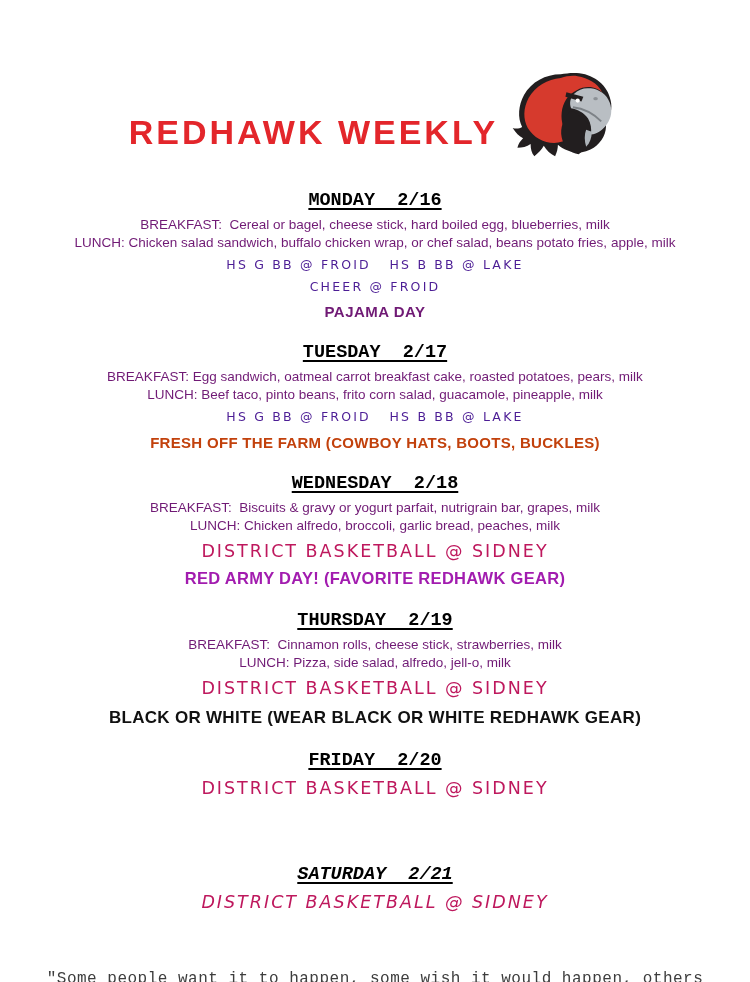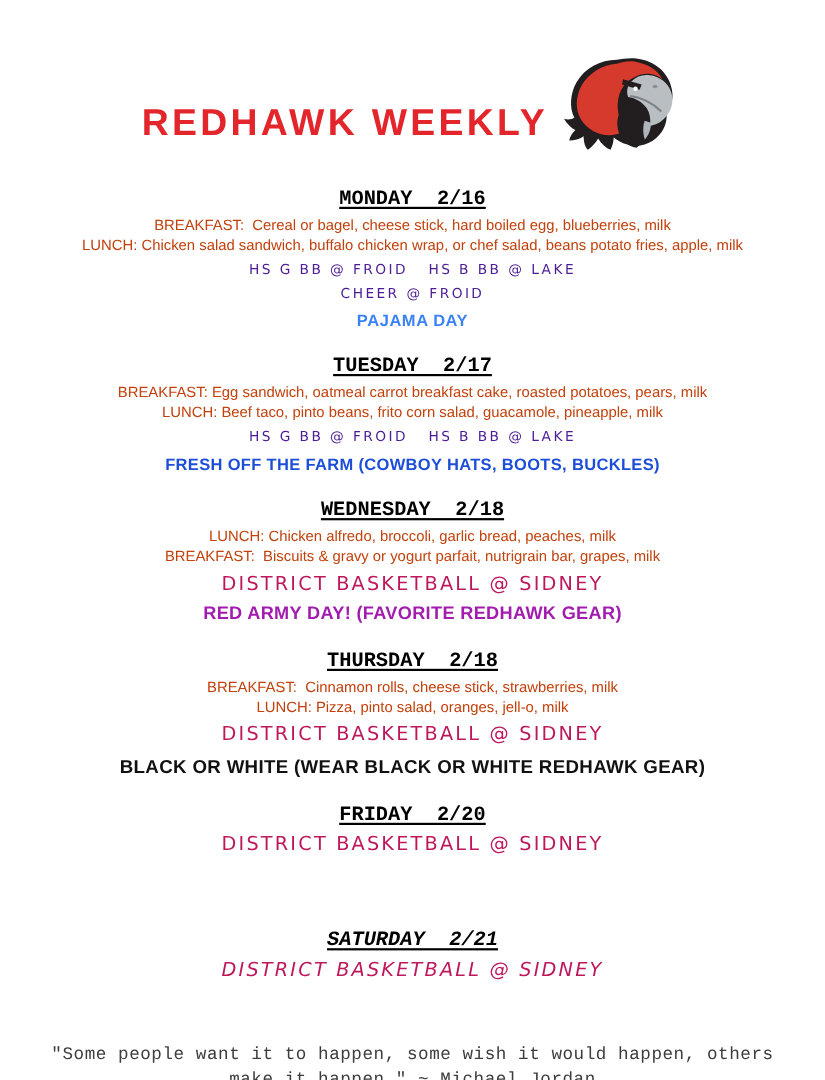--- a/index.html
+++ b/index.html
@@ -3,21 +3,21 @@
 <meta charset="utf-8">
 <style>
   * { margin: 0; padding: 0; box-sizing: border-box; }
   html, body { background: #ffffff; }
   .page {
     width: 750px;
     height: 982px;
     margin: 0 auto;
     background: #ffffff;
     font-family: "Liberation Sans", sans-serif;
-    padding-top: 48px;
+    padding-top: 68px;
     overflow: hidden;
     position: relative;
   }
   .masthead {
     display: flex;
     justify-content: center;
     align-items: flex-end;
     gap: 10px;
     height: 98px;
   }
@@ -42,42 +42,42 @@
     color: #000000;
     text-decoration: underline;
     text-underline-offset: 3px;
     text-decoration-thickness: 2px;
     white-space: pre;
     margin-bottom: 5px;
   }
   .line { white-space: pre; }
   .menu {
     font-size: 13.5px;
-    color: #c2410c;
+    color: #701a75;
     line-height: 18px;
   }
   .hand {
     font-family: "DejaVu Sans", sans-serif;
     font-size: 12.5px;
     letter-spacing: 2.2px;
     color: #4c1d95;
     line-height: 19px;
     margin-top: 3px;
   }
   .spirit-blue {
     font-weight: bold;
     font-size: 15px;
-    color: #3b82f6;
+    color: #701a75;
     letter-spacing: 0.5px;
     margin-top: 7px;
   }
   .spirit-brown {
     font-weight: bold;
     font-size: 15px;
-    color: #1d4ed8;
+    color: #c2410c;
     letter-spacing: 0.3px;
     margin-top: 8px;
   }
   .event-red {
     font-family: "DejaVu Sans", sans-serif;
     font-size: 17.5px;
     letter-spacing: 2px;
     color: #be185d;
     line-height: 24px;
     margin-top: 4px;
@@ -150,30 +150,30 @@
     <section class="day">
       <h2 class="day-header">TUESDAY  2/17</h2>
     <p class="line menu">BREAKFAST: Egg sandwich, oatmeal carrot breakfast cake, roasted potatoes, pears, milk</p>
         <p class="line menu">LUNCH: Beef taco, pinto beans, frito corn salad, guacamole, pineapple, milk</p>
         <p class="line hand">HS G BB @ FROID   HS B BB @ LAKE</p>
         <p class="line spirit-brown">FRESH OFF THE FARM (COWBOY HATS, BOOTS, BUCKLES)</p>
       </section>
 
     <section class="day">
       <h2 class="day-header">WEDNESDAY  2/18</h2>
-    <p class="line menu">LUNCH: Chicken alfredo, broccoli, garlic bread, peaches, milk</p>
-        <p class="line menu">BREAKFAST:  Biscuits &amp; gravy or yogurt parfait, nutrigrain bar, grapes, milk</p>
+    <p class="line menu">BREAKFAST:  Biscuits &amp; gravy or yogurt parfait, nutrigrain bar, grapes, milk</p>
+        <p class="line menu">LUNCH: Chicken alfredo, broccoli, garlic bread, peaches, milk</p>
         <p class="line event-red">DISTRICT BASKETBALL @ SIDNEY</p>
         <p class="line spirit-red">RED ARMY DAY! (FAVORITE REDHAWK GEAR)</p>
       </section>
 
     <section class="day">
-      <h2 class="day-header">THURSDAY  2/18</h2>
+      <h2 class="day-header">THURSDAY  2/19</h2>
     <p class="line menu">BREAKFAST:  Cinnamon rolls, cheese stick, strawberries, milk</p>
-        <p class="line menu">LUNCH: Pizza, pinto salad, oranges, jell-o, milk</p>
+        <p class="line menu">LUNCH: Pizza, side salad, alfredo, jell-o, milk</p>
         <p class="line event-red">DISTRICT BASKETBALL @ SIDNEY</p>
         <p class="line spirit-black">BLACK OR WHITE (WEAR BLACK OR WHITE REDHAWK GEAR)</p>
       </section>
 
     <section class="day">
       <h2 class="day-header">FRIDAY  2/20</h2>
     <p class="line event-red">DISTRICT BASKETBALL @ SIDNEY</p>
       </section>
 
     <section class="day">

